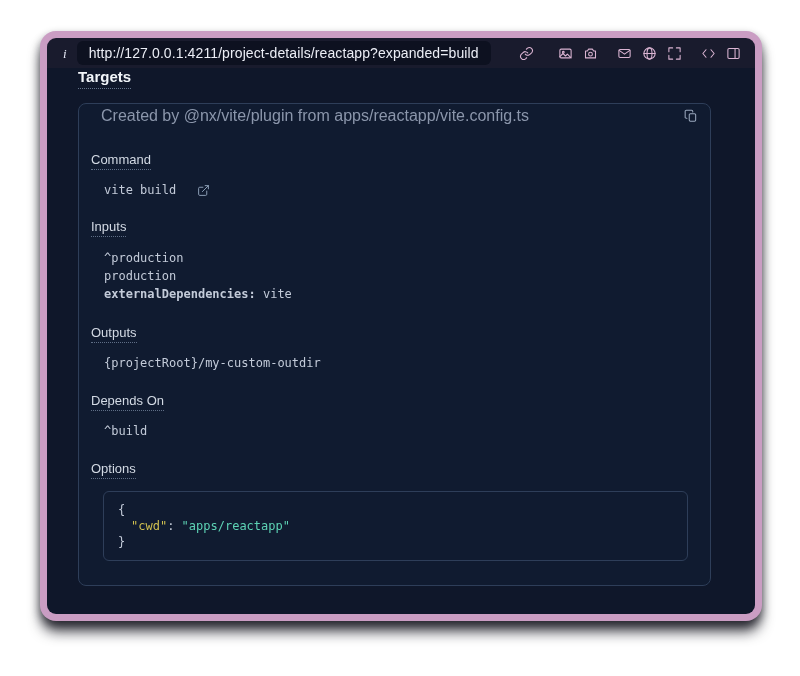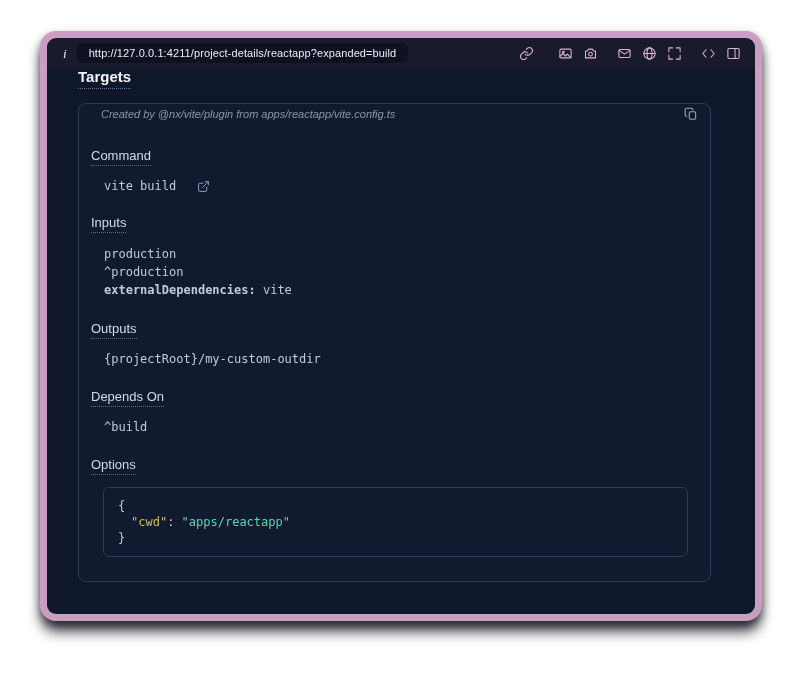--- a/index.html
+++ b/index.html
@@ -15,21 +15,21 @@
 
   
   .titlebar {
     height:30px; background:#191b2d; border-radius:9px 9px 0 0;
     display:flex; align-items:center; padding:0 14px 0 16px; gap:10px;
   }
   .info { color:#e6e9f5; font-family:"Liberation Serif", serif; font-style:italic;
           font-size:13px; line-height:1; cursor:default; }
   .url-pill {
     background:#0d1120; border-radius:6px; padding:4px 12px;
-    color:#eceef6; font-size:11px; letter-spacing:.1px; white-space:nowrap;
+    color:#eceef6; font-size:14px; letter-spacing:.1px; white-space:nowrap;
   }
   .tb-icons { margin-left:auto; display:flex; align-items:center; gap:10px; color:#dab4d2; }
   .tbi { display:inline-flex; width:15px; height:15px; cursor:pointer; }
   .tbi svg { width:100%; height:100%; stroke:currentColor; fill:none;
              stroke-width:1.7; stroke-linecap:round; stroke-linejoin:round; }
   .tbi.lone { margin-right:14px; }
   .tbi.ml { margin-left:9px; }
 
   
   .content {
@@ -55,21 +55,21 @@
     margin-left:8px; background:#0a3b2c; color:#43d69d;
     font-size:10.5px; font-weight:600; padding:2px 8px 3px; border-radius:4px;
   }
   .spacer { flex:1; }
   .eye-btn { background:none; border:none; display:inline-flex; width:17px; height:17px;
              color:#9ba9be; cursor:pointer; padding:0; }
   .eye-btn svg { width:100%; height:100%; stroke:currentColor; fill:none;
                  stroke-width:1.8; stroke-linecap:round; stroke-linejoin:round; }
 
   .row2 { display:flex; align-items:center; padding:3px 12px 9px 22px; gap:8px; }
-  .createdby { color:#8b96ab; font-size:11px; font-style:italic; flex:1; }
+  .createdby { color:#8b96ab; font-size:16px; flex:1; }
   .chip {
     font-family:"DejaVu Sans Mono","Liberation Mono",monospace;
     background:#2f3d55; color:#e6ebf2; font-size:11px;
     padding:3px 9px 4px; border-radius:4px; white-space:nowrap; cursor:pointer;
   }
   .copy-btn { background:none; border:none; display:inline-flex; width:14px; height:14px;
               color:#9ba9be; cursor:pointer; padding:0; }
   .copy-btn svg { width:100%; height:100%; stroke:currentColor; fill:none;
                   stroke-width:1.8; stroke-linecap:round; stroke-linejoin:round; }
 
@@ -190,22 +190,22 @@
                   <path d="M18 13v6a2 2 0 0 1-2 2H5a2 2 0 0 1-2-2V8a2 2 0 0 1 2-2h6"></path>
                   <polyline points="15 3 21 3 21 9"></polyline>
                   <line x1="10" y1="14" x2="21" y2="3"></line>
                 </svg>
             </span>
           </button>
         </div>
 
         <div><span class="sh">Inputs</span></div>
         <div class="mlist mono">
+          <div>^production</div>
           <div>production</div>
-          <div>^production</div>
           <div><span class="bold">externalDependencies:</span><span style="white-space:pre"> vite</span></div>
         </div>
 
         <div><span class="sh">Outputs</span></div>
         <div class="mline mono">{projectRoot}/my-custom-outdir</div>
 
         <div><span class="sh">Depends On</span></div>
         <div class="mline mono">^build</div>
 
         <div><span class="sh">Options</span></div>

